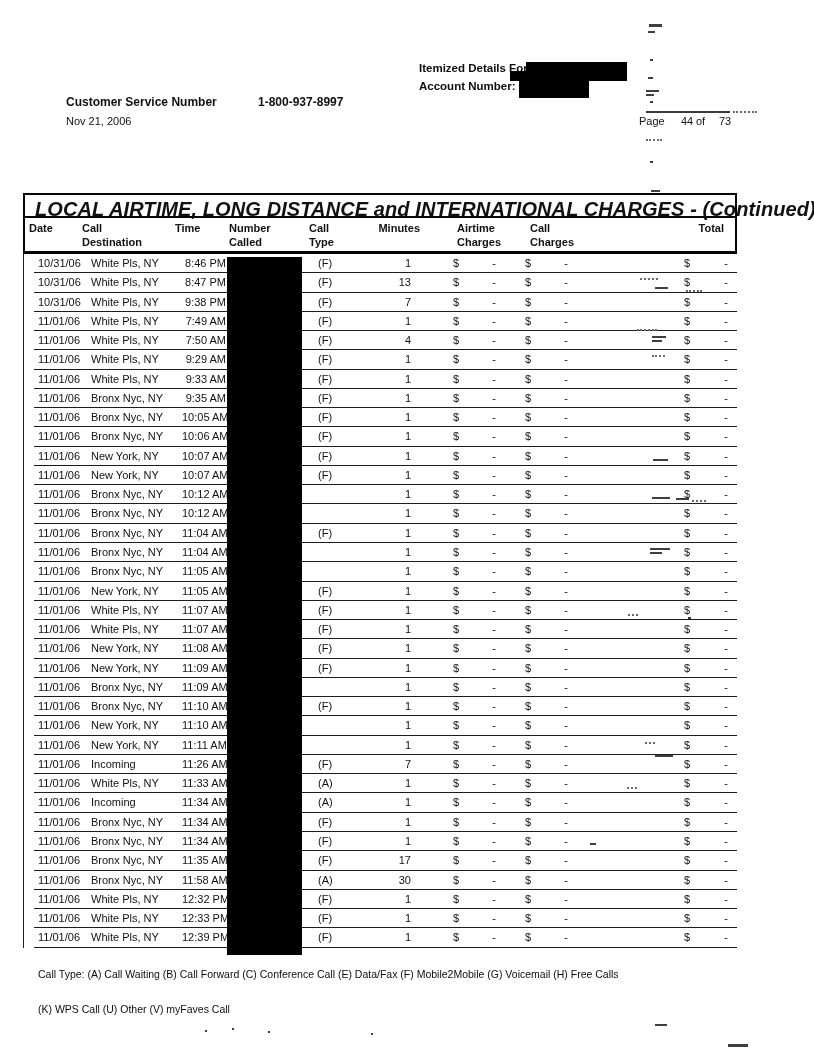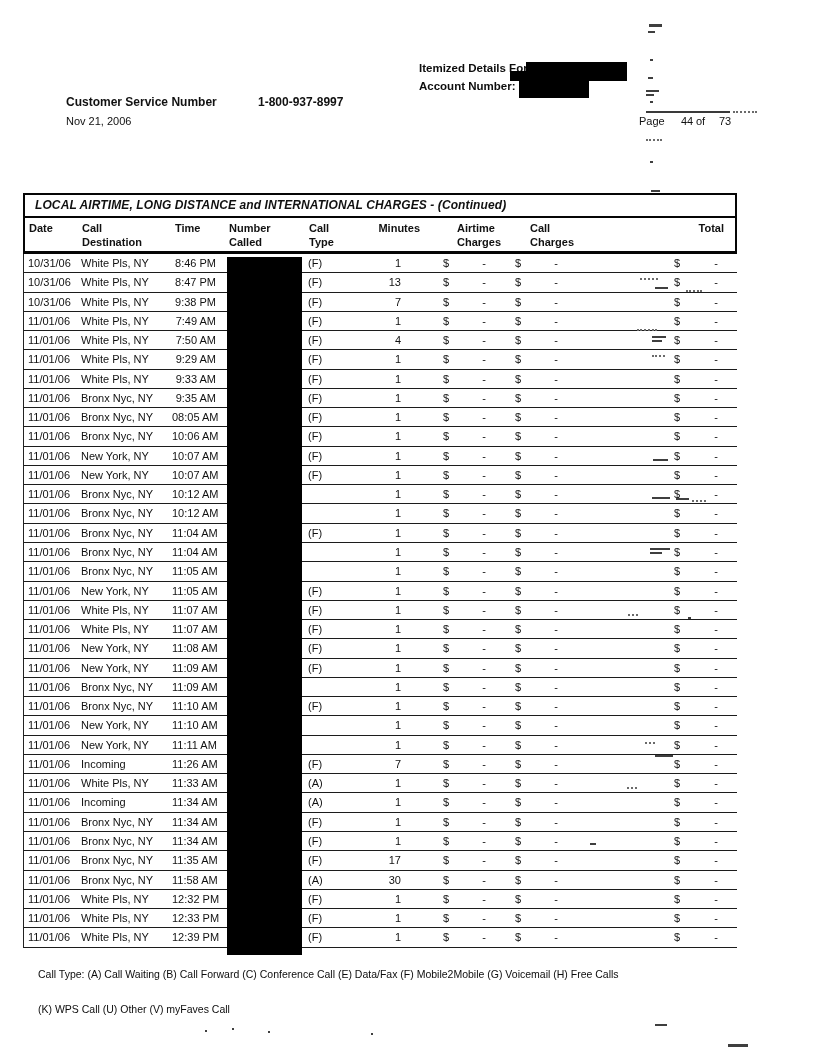--- a/index.html
+++ b/index.html
@@ -23,21 +23,21 @@
   .lbl-phone { left:258px; top:95px;  font-size:12px; font-weight:bold; }
   .lbl-date  { left:66px;  top:115px; font-size:11px; }
   .pg { font-size:11px; top:115px; }
   .pg-line { left:646px; top:111px; width:84px; height:2px; background:#3a3a3a; }
 
   
   .bill-table { position:absolute; left:23px; top:193px; width:714px; }
   .thead-box { border:2.5px solid #050505; border-bottom-width:3px; background:#fff; }
   .title-bar {
     height:23px; border-bottom:2.5px solid #050505;
-    font-size:12px; font-weight:bold; font-style:italic;
+    font-size:20px; font-weight:bold; font-style:italic;
     padding:3px 16px 0 10px; letter-spacing:0.1px; white-space:nowrap;
   }
   .col-headers { position:relative; height:33px; font-size:11px; font-weight:bold;padding-left:28px; }
   .col-headers .h { position:absolute; top:3px; line-height:14px; white-space:nowrap; }
   .col-headers .h span { display:block; }
   .h-date    { left:4px; }
   .h-dest    { left:57px; }
   .h-time    { left:150px; }
   .h-number  { left:204px; }
   .h-type    { left:284px; }
@@ -48,20 +48,21 @@
 
   .rows { border-left:1px solid #222; }
   .row {
     display:grid;
     grid-template-columns:57px 91px 46px 87px 49px 51px 38px 45px 25px 47px 112px 49px 17px;
     height:19.28px;
     border-bottom:1px solid #1c1c1c;
     font-size:11px;
     line-height:18px;
     white-space:nowrap;
+    margin-left:10px;
   }
   .row .date    { padding-left:4px; }
   .row .time    { text-align:right; padding-right:2px; }
   .row .type    { padding-left:3px; }
   .row .minutes { text-align:right; padding-right:4px; }
   .row .money   { display:flex; justify-content:space-between; }
   .row .airtime { padding-right:2px; }
   .row .toll    { padding-left:2px; padding-right:2px; }
   .row .total   { padding-left:2px; padding-right:3px; }
 
@@ -325,21 +326,21 @@
     <span class="c sp"></span>
     <span class="c money total">
           <span class="cur">$</span>
           <span class="amt">-</span>
         </span>
     <span class="c sp"></span>
   </div>
       <div class="row">
     <span class="c date">11/01/06</span>
     <span class="c dest">Bronx Nyc, NY</span>
-    <span class="c time">08:05 AM</span>
+    <span class="c time">10:05 AM</span>
     <span class="c number"></span>
     <span class="c type">(F)</span>
     <span class="c minutes">1</span>
     <span class="c sp"></span>
     <span class="c money airtime">
           <span class="cur">$</span>
           <span class="amt">-</span>
         </span>
     <span class="c sp"></span>
     <span class="c money toll">

